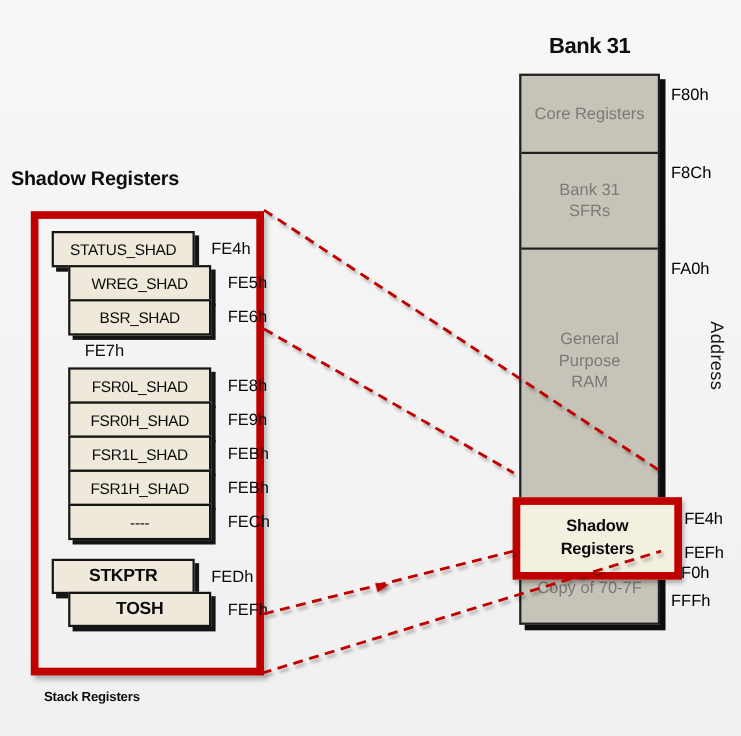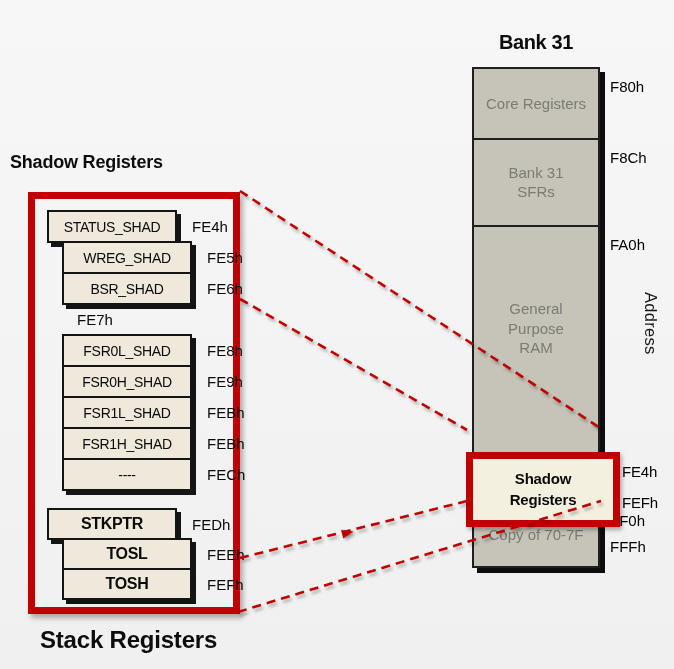--- a/index.html
+++ b/index.html
@@ -11,21 +11,21 @@
     color:#111;
     overflow:hidden;
   }
   
   .lp-title{
     position:absolute;left:10px;top:152px;
     font-size:18px;font-weight:bold;letter-spacing:-0.2px;color:#0d0d0d;
   }
   .lp-footer{
     position:absolute;left:40px;top:626px;
-    font-size:24px;font-weight:bold;letter-spacing:-0.2px;color:#0d0d0d;
+    font-size:12px;font-weight:bold;letter-spacing:-0.2px;color:#0d0d0d;
   }
   .lp-box{
     position:absolute;left:28px;top:192px;width:212px;height:422px;
     border:7px solid #C00000;box-sizing:border-box;
     box-shadow:3px 4px 5px rgba(0,0,0,0.30);
     background:transparent;
   }
   .reg-list{position:absolute;left:47px;width:240px;}
   .reg-list.shadow{top:210px;}
   .reg-list.stack{top:508px;}
@@ -146,24 +146,20 @@
       <div class="reg-addr">FECh</div>
     </div>
   </div>
 
   <div class="reg-list stack">
     <div class="reg-row">
       <div class="reg-cell">STKPTR</div>
       <div class="reg-addr">FEDh</div>
     </div>
     <div class="reg-row">
-      <div class="reg-cell">TOSL</div>
-      <div class="reg-addr">FEEh</div>
-    </div>
-    <div class="reg-row">
       <div class="reg-cell">TOSH</div>
       <div class="reg-addr">FEFh</div>
     </div>
   </div>
 
   <div class="lp-footer">Stack Registers</div>
 
   <div class="mm-title">Bank 31</div>
 
   <div class="mm-col">

